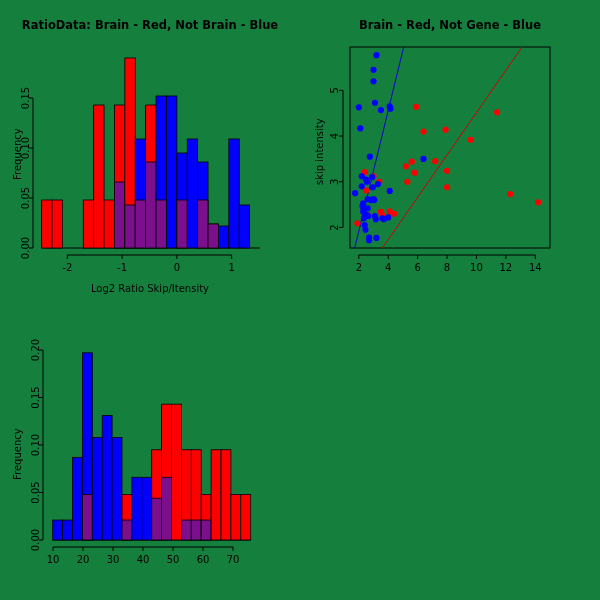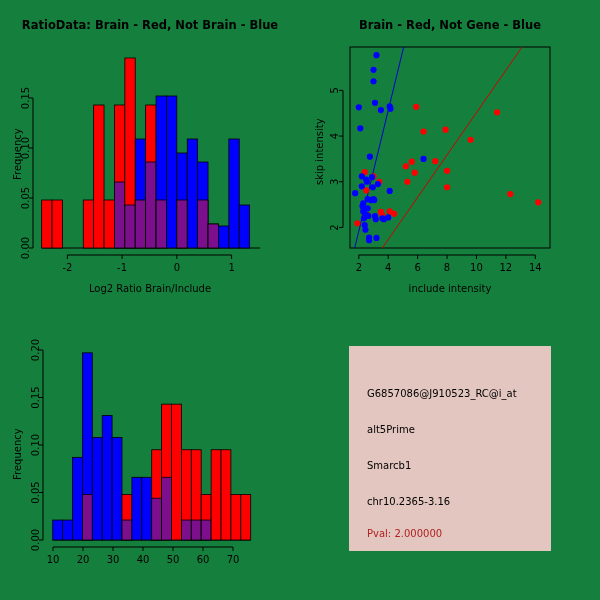--- a/index.html
+++ b/index.html
@@ -124,21 +124,21 @@
         <line x1="33" y1="248" x2="33" y2="98" stroke="#000" stroke-width="1"></line>
         <line x1="33" y1="248" x2="29" y2="248" stroke="#000" stroke-width="1"></line>
         <text x="25" y="248" text-anchor="middle" font-size="10" font-family="DejaVu Sans, sans-serif" fill="#000" dominant-baseline="central" transform="rotate(-90 25 248)">0.00</text>
         <line x1="33" y1="198" x2="29" y2="198" stroke="#000" stroke-width="1"></line>
         <text x="25" y="198" text-anchor="middle" font-size="10" font-family="DejaVu Sans, sans-serif" fill="#000" dominant-baseline="central" transform="rotate(-90 25 198)">0.05</text>
         <line x1="33" y1="148" x2="29" y2="148" stroke="#000" stroke-width="1"></line>
         <text x="25" y="148" text-anchor="middle" font-size="10" font-family="DejaVu Sans, sans-serif" fill="#000" dominant-baseline="central" transform="rotate(-90 25 148)">0.10</text>
         <line x1="33" y1="98" x2="29" y2="98" stroke="#000" stroke-width="1"></line>
         <text x="25" y="98" text-anchor="middle" font-size="10" font-family="DejaVu Sans, sans-serif" fill="#000" dominant-baseline="central" transform="rotate(-90 25 98)">0.15</text>
       </svg>
-    <div class="axis-label" id="tl-xlabel" style="left:0;top:283px;width:300px;text-align:center;">Log2 Ratio Brain/Include</div>
+    <div class="axis-label" id="tl-xlabel" style="left:0;top:283px;width:300px;text-align:center;">Log2 Ratio Skip/Itensity</div>
     <div class="axis-label vertical" id="tl-ylabel" style="left:12px;top:180px;">Frequency</div>
   </div>
 
   <div class="panel" id="panel-tr">
     <div class="plot-title" style="left:0;top:18px;">Brain - Red, Not Gene - Blue</div>
     <svg class="plot-canvas" id="svg-tr">
         <rect x="50" y="47" width="200" height="201" fill="none" stroke="#000" stroke-width="1"></rect>
         <clipPath id="scatter-clip">
           <rect x="50" y="47" width="200" height="201"></rect>
         </clipPath>
@@ -231,21 +231,20 @@
         <line x1="43" y1="227.4431818181818" x2="43" y2="90.39772727272728" stroke="#000" stroke-width="1"></line>
         <line x1="43" y1="227.4431818181818" x2="39" y2="227.4431818181818" stroke="#000" stroke-width="1"></line>
         <text x="35" y="227.4431818181818" text-anchor="middle" font-size="10" font-family="DejaVu Sans, sans-serif" fill="#000" dominant-baseline="central" transform="rotate(-90 35 227.4431818181818)">2</text>
         <line x1="43" y1="181.76136363636363" x2="39" y2="181.76136363636363" stroke="#000" stroke-width="1"></line>
         <text x="35" y="181.76136363636363" text-anchor="middle" font-size="10" font-family="DejaVu Sans, sans-serif" fill="#000" dominant-baseline="central" transform="rotate(-90 35 181.76136363636363)">3</text>
         <line x1="43" y1="136.07954545454547" x2="39" y2="136.07954545454547" stroke="#000" stroke-width="1"></line>
         <text x="35" y="136.07954545454547" text-anchor="middle" font-size="10" font-family="DejaVu Sans, sans-serif" fill="#000" dominant-baseline="central" transform="rotate(-90 35 136.07954545454547)">4</text>
         <line x1="43" y1="90.39772727272728" x2="39" y2="90.39772727272728" stroke="#000" stroke-width="1"></line>
         <text x="35" y="90.39772727272728" text-anchor="middle" font-size="10" font-family="DejaVu Sans, sans-serif" fill="#000" dominant-baseline="central" transform="rotate(-90 35 90.39772727272728)">5</text>
       </svg>
-    <div class="axis-label" id="tr-xlabel" style="left:0;top:283px;width:300px;text-align:center;">include intensity</div>
     <div class="axis-label vertical" id="tr-ylabel" style="left:14px;top:185px;">skip intensity</div>
   </div>
 
   <div class="panel" id="panel-bl">
     <svg class="plot-canvas" id="svg-bl">
         <line x1="52.7" y1="240" x2="250.69999999999996" y2="240" stroke="#000" stroke-width="1"></line>
         <rect x="52.7" y="220.05" width="9.899999999999991" height="19.94999999999999" fill="#0000ff" stroke="#000" stroke-width="0.8"></rect>
         <rect x="62.599999999999994" y="220.05" width="9.900000000000006" height="19.94999999999999" fill="#0000ff" stroke="#000" stroke-width="0.8"></rect>
         <rect x="72.5" y="157.35000000000002" width="9.900000000000006" height="82.64999999999998" fill="#0000ff" stroke="#000" stroke-width="0.8"></rect>
         <rect x="82.4" y="52.849999999999994" width="9.900000000000006" height="187.15" fill="#0000ff" stroke="#000" stroke-width="0.8"></rect>
@@ -295,23 +294,14 @@
         <line x1="43" y1="145" x2="39" y2="145" stroke="#000" stroke-width="1"></line>
         <text x="35" y="145" text-anchor="middle" font-size="10" font-family="DejaVu Sans, sans-serif" fill="#000" dominant-baseline="central" transform="rotate(-90 35 145)">0.10</text>
         <line x1="43" y1="97.50000000000003" x2="39" y2="97.50000000000003" stroke="#000" stroke-width="1"></line>
         <text x="35" y="97.50000000000003" text-anchor="middle" font-size="10" font-family="DejaVu Sans, sans-serif" fill="#000" dominant-baseline="central" transform="rotate(-90 35 97.50000000000003)">0.15</text>
         <line x1="43" y1="50" x2="39" y2="50" stroke="#000" stroke-width="1"></line>
         <text x="35" y="50" text-anchor="middle" font-size="10" font-family="DejaVu Sans, sans-serif" fill="#000" dominant-baseline="central" transform="rotate(-90 35 50)">0.20</text>
       </svg>
     <div class="axis-label vertical" id="bl-ylabel" style="left:12px;top:180px;">Frequency</div>
   </div>
 
-  <div class="panel" id="panel-br">
-    <div id="info-box">
-      <div class="info-line" style="top:42px;">G6857086@J910523_RC@i_at</div>
-      <div class="info-line" style="top:78px;">alt5Prime</div>
-      <div class="info-line" style="top:114px;">Smarcb1</div>
-      <div class="info-line" style="top:150px;">chr10.2365-3.16</div>
-      <div class="info-line pval" style="top:182px;">Pval: 2.000000</div>
-    </div>
-  </div>
 
 </div>
 
 </body></html>

